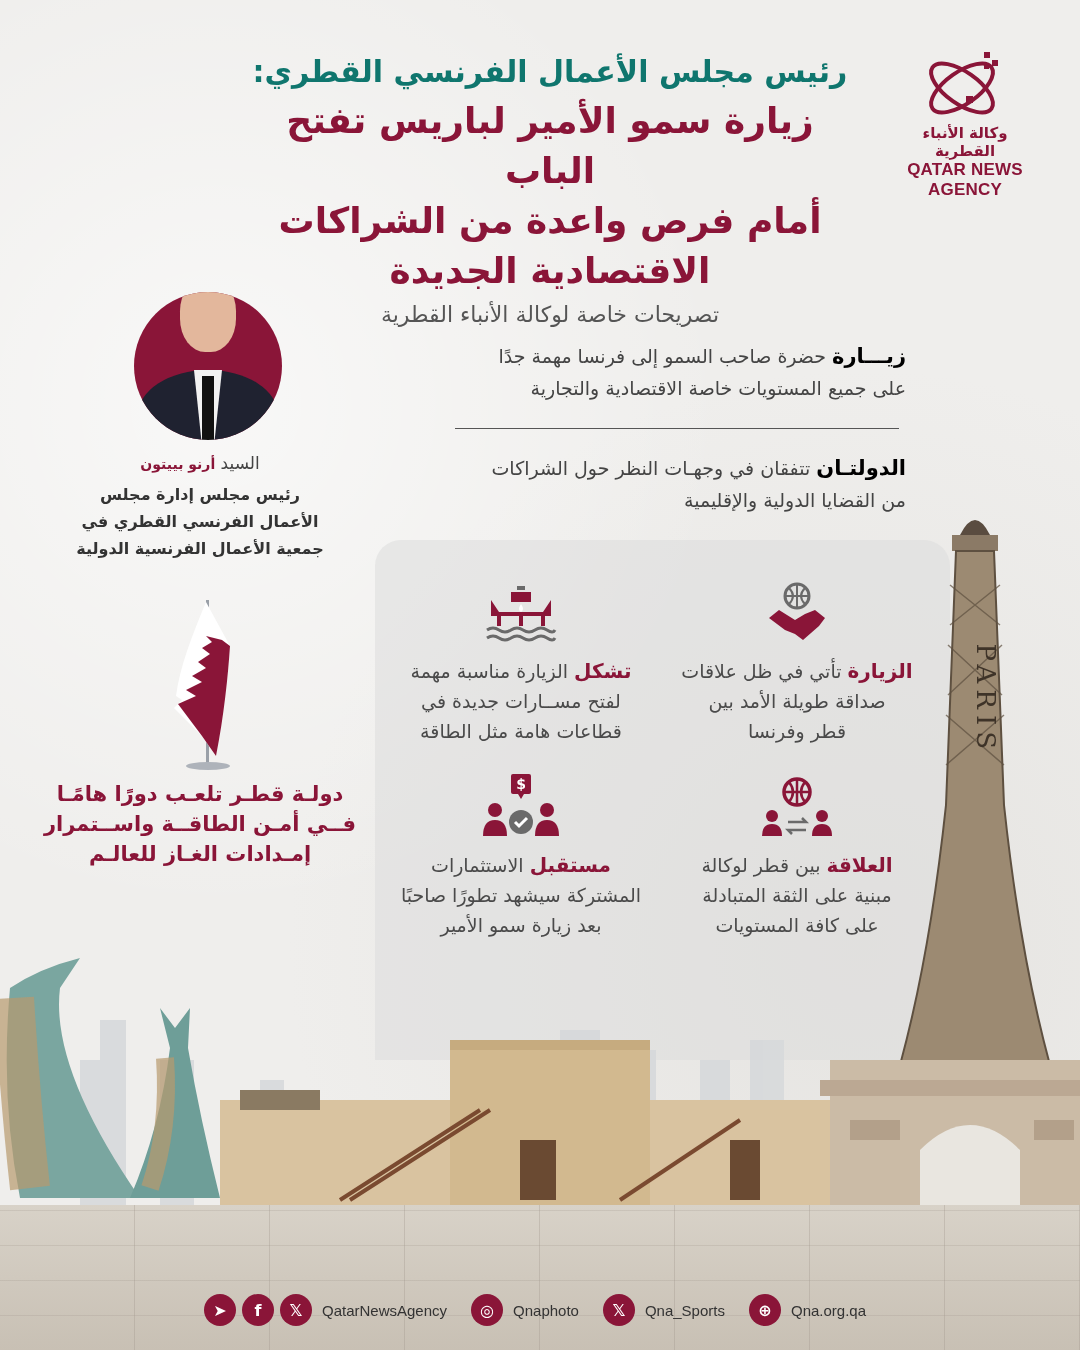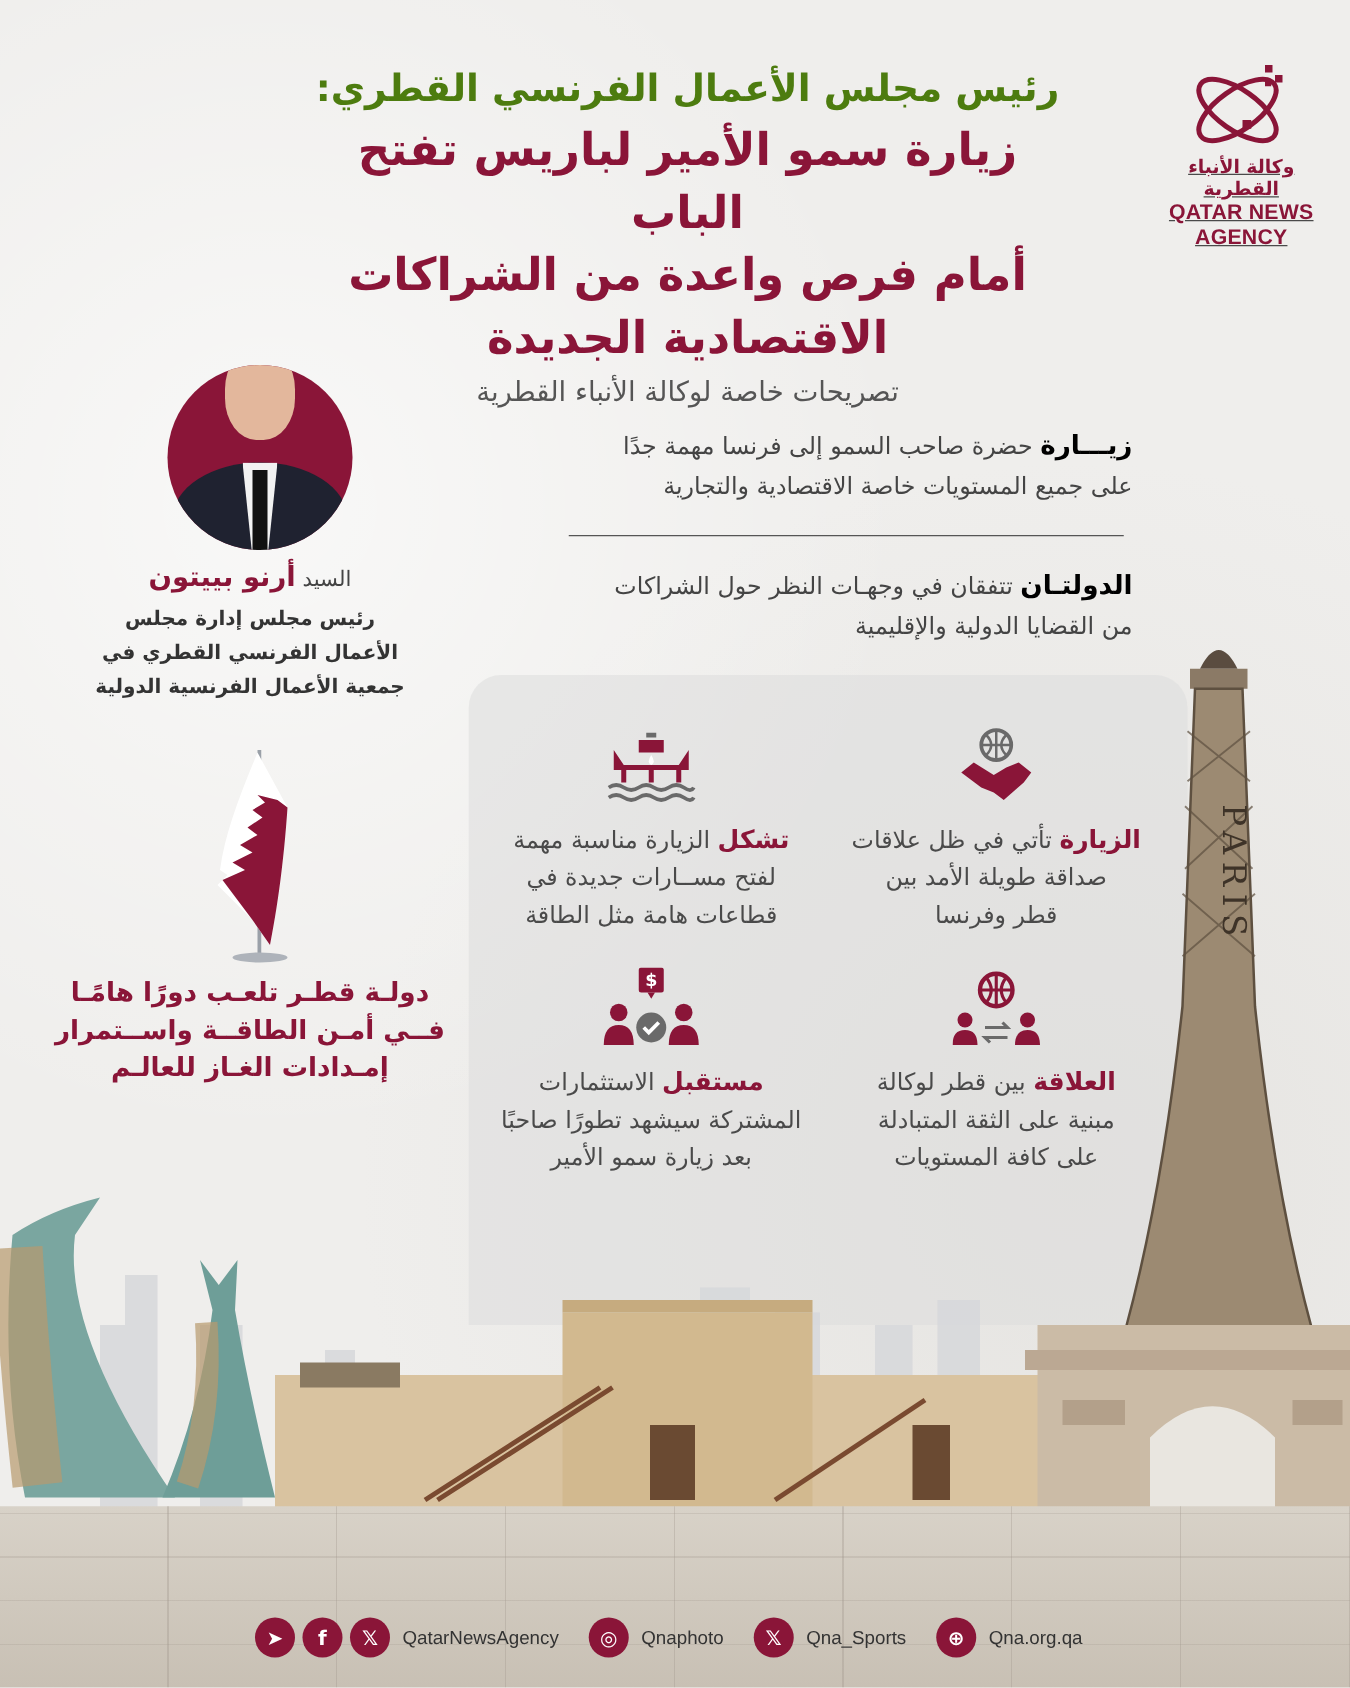--- a/index.html
+++ b/index.html
@@ -9,40 +9,40 @@
     background: #efeeec;
     background-image:
       radial-gradient(circle at 20% 30%, rgba(255,255,255,0.6) 0, transparent 40%),
       radial-gradient(circle at 80% 70%, rgba(220,218,214,0.5) 0, transparent 45%);
     font-family: "DejaVu Sans", sans-serif;
     color: #4a4a4a;
     direction: rtl;
   }
 
   
-  .logo { position: absolute; top: 48px; left: 918px; width: 150px; height: 130px; direction: ltr; text-align: center; text-decoration: underline; }
+  .logo { position: absolute; top: 48px; left: 890px; width: 150px; height: 130px; direction: ltr; text-align: center; }
   .logo svg { display: block; margin: 0 auto; }
   .logo .ar { font-size: 15px; font-weight: bold; color: #8a1538; margin-top: 4px; direction: rtl; }
   .logo .en { font-family: "Liberation Sans", sans-serif; font-size: 17px; font-weight: bold; color: #8a1538; letter-spacing: 0.2px; text-align: center; }
 
   .headline { position: absolute; top: 52px; left: 240px; width: 620px; text-align: center; }
-  .headline .kicker { font-size: 30px; font-weight: bold; color: #4d7c0f; line-height: 40px; text-align: center; }
+  .headline .kicker { font-size: 30px; font-weight: bold; color: #0f766e; line-height: 40px; text-align: center; }
   .headline .title { font-size: 36px; font-weight: bold; color: #8a1538; line-height: 50px; margin-top: 4px; }
   .headline .sub { font-size: 22px; color: #555; line-height: 30px; margin-top: 4px; }
 
   
   .portrait { position: absolute; left: 134px; top: 292px; width: 148px; height: 148px; border-radius: 50%; background: #8a1538; overflow: hidden; }
   .portrait .head { position: absolute; left: 46px; top: -14px; width: 56px; height: 74px; border-radius: 45%; background: #e3b79c; }
   .portrait .suit { position: absolute; left: 4px; top: 78px; width: 140px; height: 90px; border-radius: 50% 50% 0 0; background: #1f2230; }
   .portrait .shirt { position: absolute; left: 60px; top: 78px; width: 28px; height: 80px; background: #f2f2f2; clip-path: polygon(0 0,100% 0,70% 100%,30% 100%); }
   .portrait .tie { position: absolute; left: 68px; top: 84px; width: 12px; height: 70px; background: #111; }
 
   .person { position: absolute; left: 50px; top: 450px; width: 300px; text-align: center; }
   .person .name-line { font-size: 17px; line-height: 26px; color: #444; }
-  .person .name-line b { color: #8a1538; font-size: 22px; }
+  .person .name-line b { color: #8a1538; font-size: 14px; }
   .person .role { font-size: 16px; font-weight: bold; color: #333; line-height: 27px; margin-top: 4px; }
 
   
   .flag { position: absolute; left: 172px; top: 596px; width: 70px; height: 176px; }
 
   .qatar-statement { position: absolute; left: 40px; top: 779px; width: 320px; text-align: center; font-size: 21px; font-weight: bold; color: #8a1538; line-height: 30px; }
 
   
   .statement { position: absolute; left: 440px; width: 466px; font-size: 19px; line-height: 32px; color: #444; text-align: right; }
   .statement b { color: #000000; font-size: 21px; }

